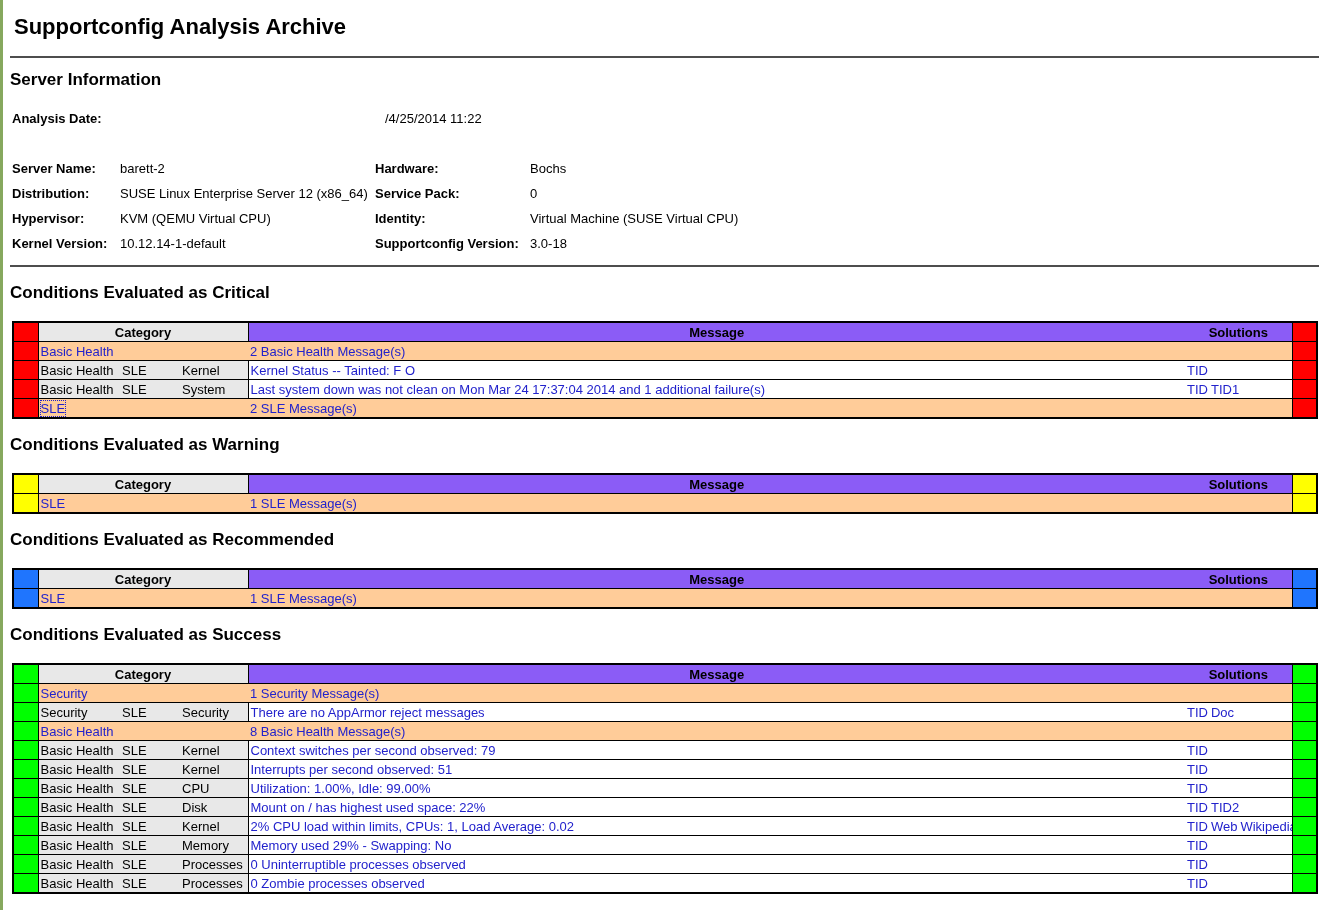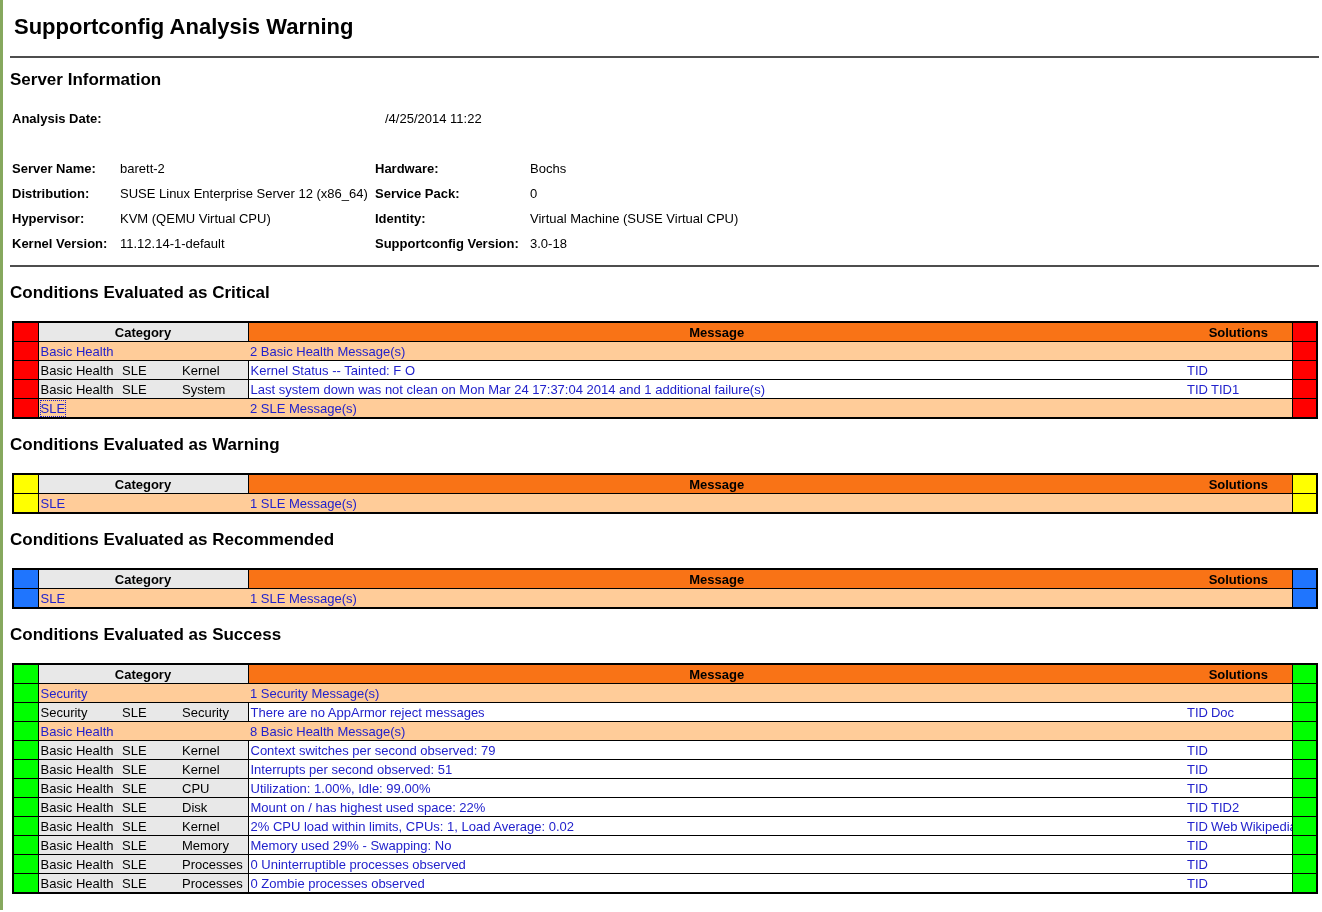--- a/index.html
+++ b/index.html
@@ -42,34 +42,34 @@
     height:18px;
     line-height:15px;
     vertical-align:middle;
     border-top:1px solid #000;
     border-bottom:1px solid #000;
     overflow:hidden;
     white-space:nowrap;
   }
   td.status { border-left:1px solid #000; border-right:1px solid #000; padding:0; }
   td.cath { background:var(--gray,#E8E8E8); font-weight:bold; text-align:center; border-right:1px solid #000;margin-left:8px; }
-  td.msgh, td.solh { font-weight:bold; text-align:center; background:#f97316; }
+  td.msgh, td.solh { font-weight:bold; text-align:center; background:#8b5cf6; }
   td.c1, td.c2, td.c3 { background:var(--gray,#E8E8E8); }
   td.dmsg { border-left:1px solid #000; background:#fff; }
   td.sol { background:#fff; white-space:normal; }
   tr.summary td { background:var(--orange,#FFCC99); }
   a { color:var(--link,#2222CC); text-decoration:none; cursor:pointer; }
   a.focus-ring { outline:1px dotted var(--link,#2222CC); }
   td.sol a { margin-right:3px; }
   .section-block { margin-bottom:10px; }
 </style>
 </head>
 <body style="--page-border: #86A85E; --orange: #FFCC99; --link: #2222CC; --gray: #E8E8E8;">
 
-<h1 data-name="report-title">Supportconfig Analysis Warning</h1>
+<h1 data-name="report-title">Supportconfig Analysis Archive</h1>
 <hr class="rule" data-name="title-divider">
 
 <h2 class="si-heading" data-name="server-info-heading">Server Information</h2>
 
 <div id="meta" data-name="server-info-meta">
     <div class="meta-row" data-name="meta-row"><span class="meta-label" data-name="meta-label">Analysis Date:</span><span class="meta-value" data-name="meta-value">/4/25/2014 11:22</span></div>
   </div>
 
 <table class="details" data-name="server-details-table">
   <colgroup>
@@ -92,21 +92,21 @@
         <td data-name="server-detail-value">0</td>
       </tr>
       <tr data-name="server-detail-row">
         <td class="lbl" data-name="server-detail-label">Hypervisor:</td>
         <td data-name="server-detail-value">KVM (QEMU Virtual CPU)</td>
         <td class="lbl" data-name="server-detail-label">Identity:</td>
         <td data-name="server-detail-value">Virtual Machine (SUSE Virtual CPU)</td>
       </tr>
       <tr data-name="server-detail-row">
         <td class="lbl" data-name="server-detail-label">Kernel Version:</td>
-        <td data-name="server-detail-value">11.12.14-1-default</td>
+        <td data-name="server-detail-value">10.12.14-1-default</td>
         <td class="lbl" data-name="server-detail-label">Supportconfig Version:</td>
         <td data-name="server-detail-value">3.0-18</td>
       </tr>
     </tbody>
 </table>
 
 <hr class="rule2" data-name="section-divider">
 
 <div id="sections" data-name="condition-sections">
     <div class="section-block" data-name="section-critical">

